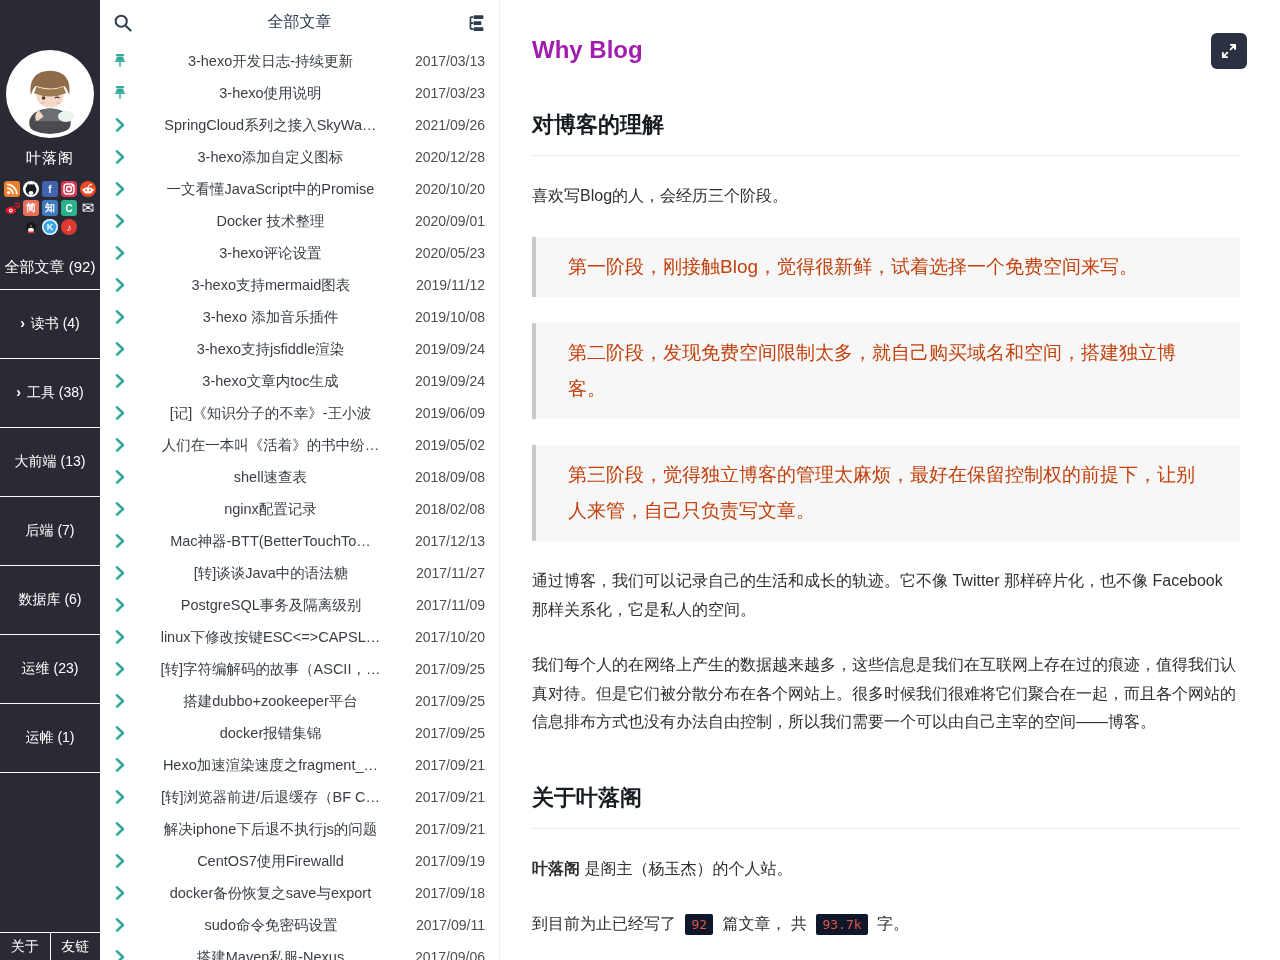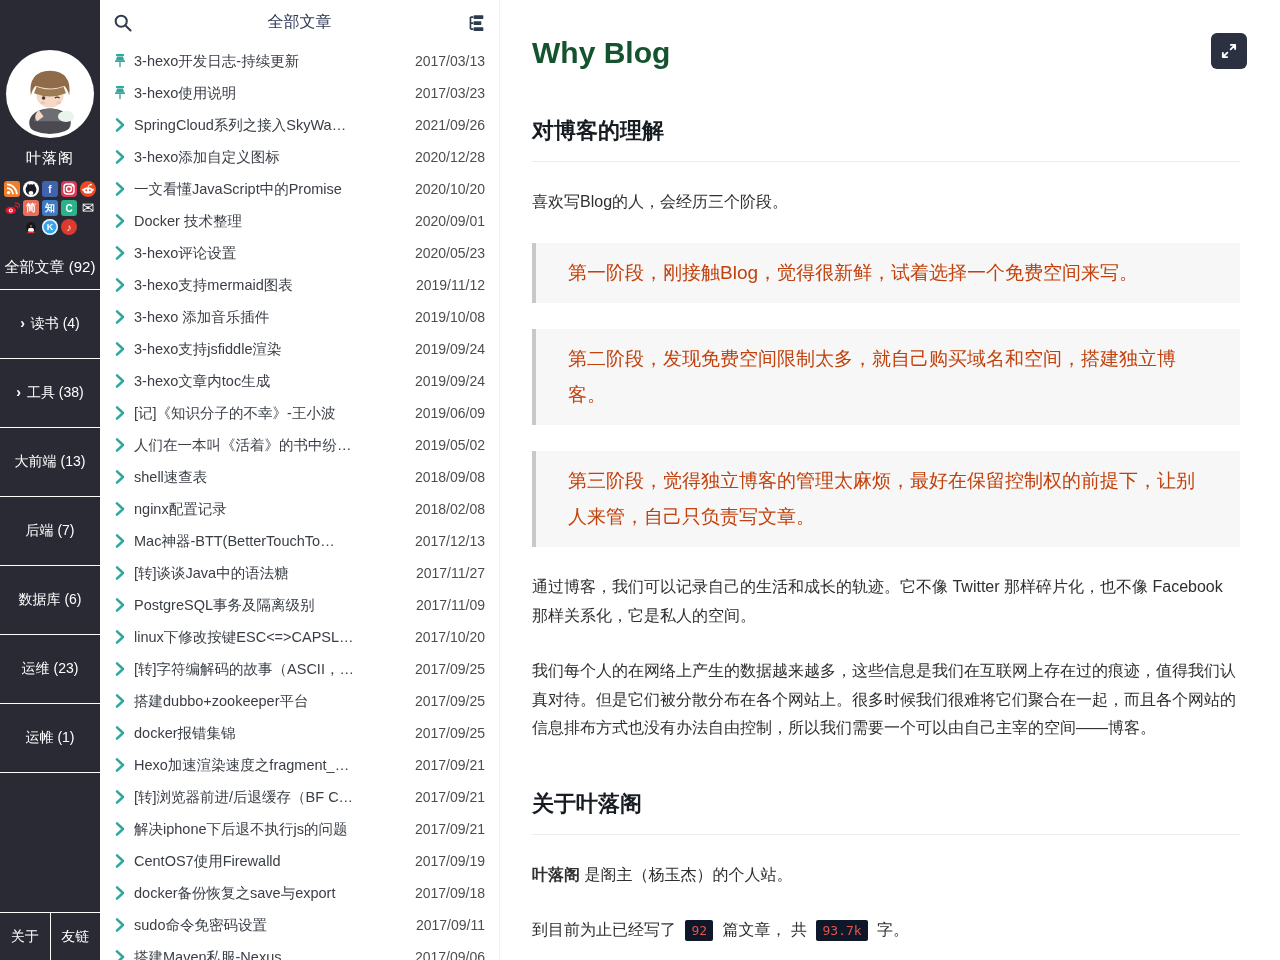--- a/index.html
+++ b/index.html
@@ -33,48 +33,48 @@
   .sico.qq { background:transparent; }
 
   .cats { margin-top:12px; }
   .cat-all { text-align:center; padding:11px 0 12px; font-size:15px; cursor:pointer; }
   .cat { text-align:center; padding:25px 0; font-size:14px; border-top:1px solid #fdfdfd; cursor:pointer; }
   .cats .cat:last-of-type { border-bottom:1px solid #fdfdfd; }
   .chev-glyph { display:none; font-weight:bold; margin-right:2px; }
   .chev-glyph.expandable { display:inline; }
   .chev-glyph::before { content:"›"; }
 
-  .side-footer { position:absolute; left:0; right:0; bottom:0; display:flex; height:48px;
+  .side-footer { position:absolute; left:0; right:0; bottom:0; display:flex; height:28px;
                  border-top:1px solid #fdfdfd; }
   .side-footer .cell { flex:1; display:flex; align-items:center; justify-content:center;
                        font-size:14px; cursor:pointer; }
   .side-footer .cell:first-child { border-right:1px solid #fdfdfd; }
 
   
   .listcol { width:400px; flex:none; background:#fff; border-right:1px solid #f0f0f0;
              display:flex; flex-direction:column; overflow:hidden; }
   .list-header { height:45px; flex:none; position:relative; display:flex; align-items:center; padding:0 13px; }
   .list-title { position:absolute; left:0; right:0; text-align:center; font-size:16px; color:#2c3a52; }
   .hbtn { width:20px; height:20px; display:flex; align-items:center; justify-content:center; cursor:pointer; z-index:2; }
   .hbtn.right { margin-left:auto; }
   .articles { list-style:none; flex:1; overflow:hidden; }
-  .row { height:32px; display:flex; align-items:center; padding:0 14px 0 12px; cursor:pointer; }
+  .row { height:32px; display:flex; align-items:center; padding:0 14px 0 12px; cursor:pointer;text-align:center; }
   .row-ic { width:16px; height:16px; flex:none; margin-right:6px; position:relative; }
   .row-ic svg { position:absolute; inset:0; display:none; }
   .row-ic.pin svg.ic-pin { display:block; }
   .row-ic.chev svg.ic-chev { display:block; }
   .row-title { flex:1; font-size:14.5px; color:#393e45; white-space:nowrap; overflow:hidden; }
   .row-date { margin-left:8px; font-size:14px; color:#4d4d4d; flex:none; }
 
   
   .main { flex:1; position:relative; overflow:hidden; padding:0 40px 0 32px; color:#2f2f2f; }
   .expand-btn { position:absolute; top:33px; right:33px; width:36px; height:36px; background:#2b3140;
                 border-radius:6px; display:flex; align-items:center; justify-content:center; cursor:pointer; }
   .expand-btn svg { width:20px; height:20px; }
-  .main h1 { font-size:30px; color:#14532d; margin-top:36px; font-weight:bold; }
+  .main h1 { font-size:24px; color:#a21caf; margin-top:36px; font-weight:bold; }
   .main h2 { font-size:22px; color:#171c22; margin-top:46px; padding-bottom:15px;
              border-bottom:1px solid #ececec; font-weight:bold; }
   .main p { font-size:16px; line-height:1.8; margin-top:26px; }
   blockquote { margin-top:26px; background:#f7f7f7; border-left:4px solid #c8c8c8;
                padding:12px 32px; font-size:19px; line-height:1.9; color:#c2410c; }
   .codepill { font-family:"DejaVu Sans Mono", monospace; font-size:13px; color:#e5554a;
               background:#0f172a; padding:3px 6px; border-radius:2px; margin:0 5px; white-space:nowrap; }
   .b { font-weight:bold; }
 </style>
 </head>

